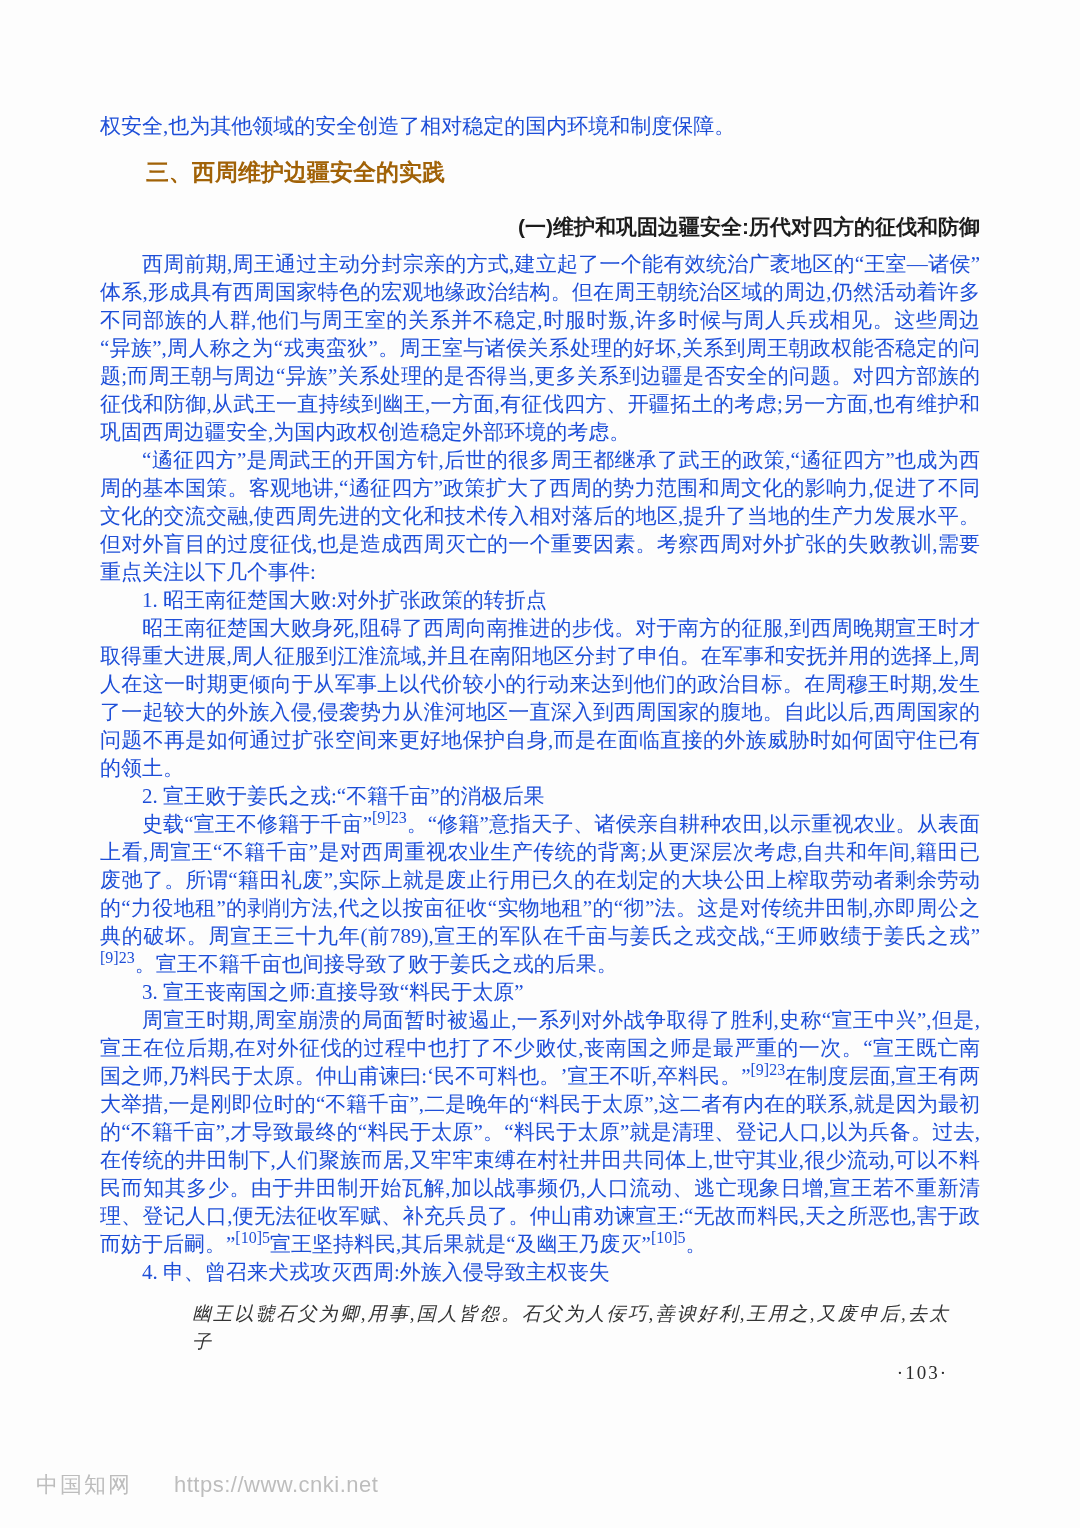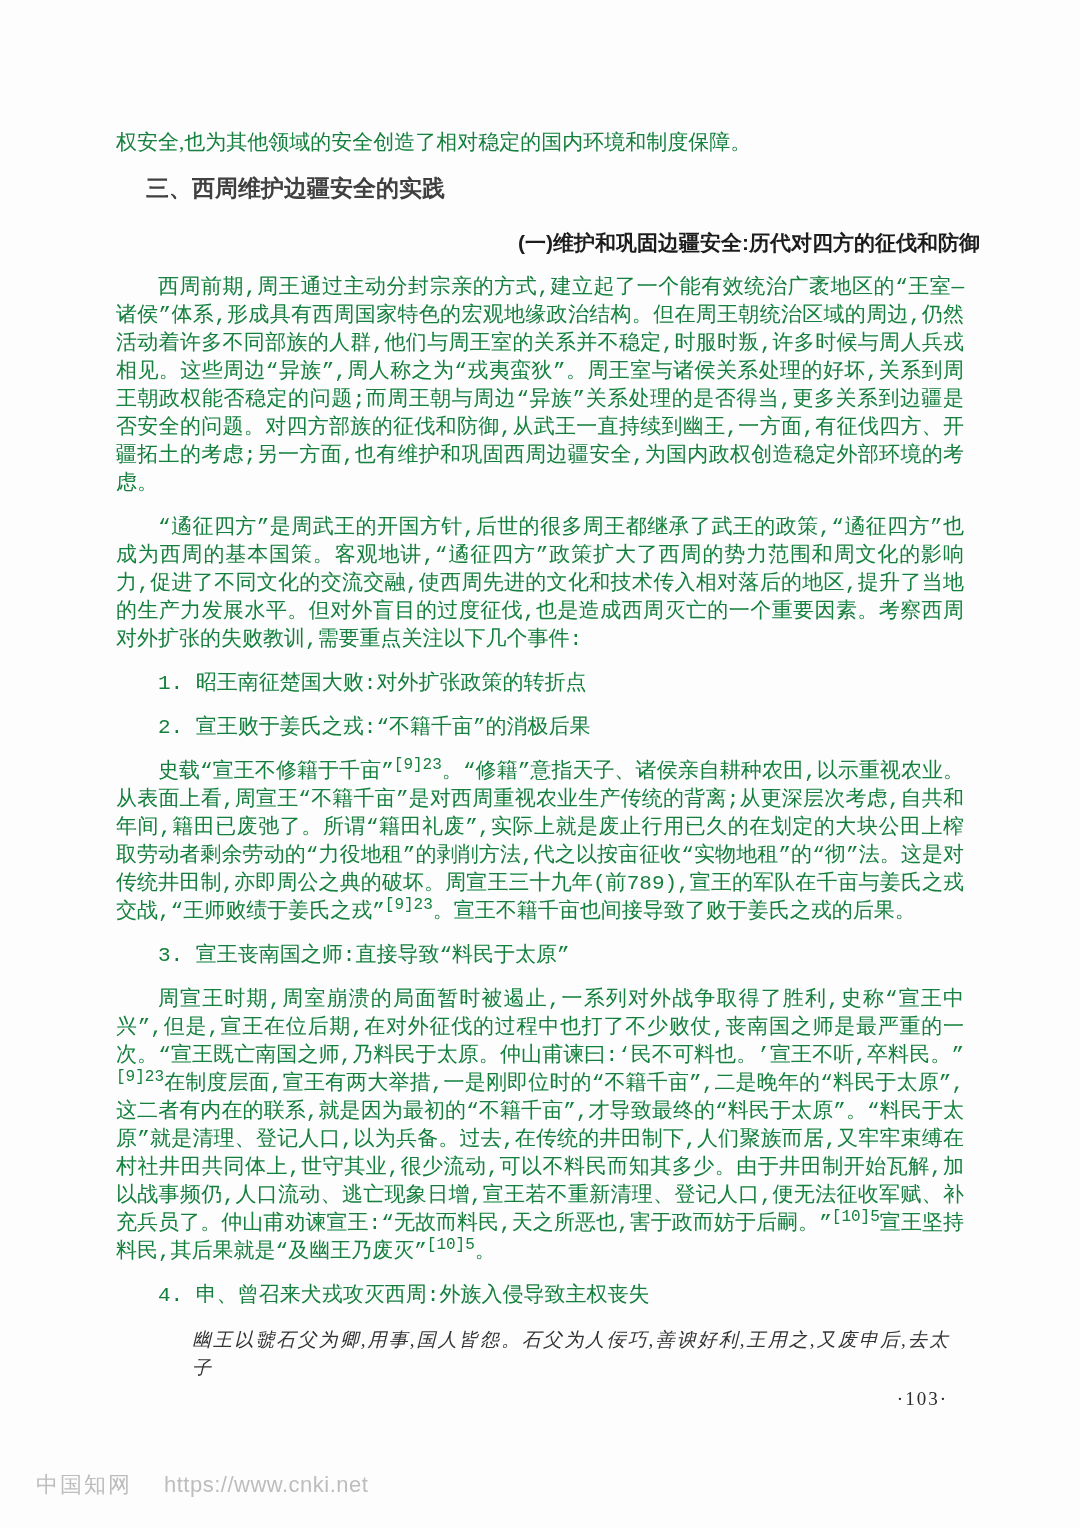--- a/index.html
+++ b/index.html
@@ -20,30 +20,30 @@
     height: 1528px;
     background: #fdfdfd;
   }
   .content {
     padding: 112px 100px 0 100px;
   }
   .body-text {
     font-size: 21px;
     line-height: 28px;
     text-align: justify;
-    margin: 16px;
-    color: #15803d;
+    margin: 0;
+    color: #1d4ed8;
   }
-  .indent { text-indent: 2em; font-family: Liberation Mono, monospace; }
+  .indent { text-indent: 2em; }
   .section-heading {
     font-family: "Liberation Sans", "DejaVu Sans", sans-serif;
     font-weight: bold;
     font-size: 23px;
     line-height: 32px;
-    color: #404040;
+    color: #a16207;
     margin: 16px 0 0 0;
     text-indent: 2em;
   }
   .subsection-heading {
     font-family: "Liberation Sans", "DejaVu Sans", sans-serif;
     font-weight: bold;
     font-size: 21px;
     line-height: 30px;
     color: #1c1c1c;
     margin: 24px 0 8px 0;
@@ -77,21 +77,21 @@
   }
   .watermark {
     position: absolute;
     left: 36px;
     bottom: 28px;
     font-family: "Liberation Sans", "DejaVu Sans", sans-serif;
     color: #bdbdbd;
     font-size: 22px;
     display: flex;
     align-items: baseline;
-    gap: 32px;
+    gap: 42px;
   }
   .watermark .brand { letter-spacing: 2px; }
   .watermark .url { letter-spacing: 0.5px; text-align: right; }
 </style>
 </head>
 <body>
 
 <div class="page">
   <main class="content">
 
@@ -100,20 +100,21 @@
     <h2 class="section-heading">三、西周维护边疆安全的实践</h2>
 
     <h3 class="subsection-heading">(一)维护和巩固边疆安全:历代对四方的征伐和防御</h3>
 
     <p class="body-text indent">西周前期,周王通过主动分封宗亲的方式,建立起了一个能有效统治广袤地区的“王室—诸侯”体系,形成具有西周国家特色的宏观地缘政治结构。但在周王朝统治区域的周边,仍然活动着许多不同部族的人群,他们与周王室的关系并不稳定,时服时叛,许多时候与周人兵戎相见。这些周边“异族”,周人称之为“戎夷蛮狄”。周王室与诸侯关系处理的好坏,关系到周王朝政权能否稳定的问题;而周王朝与周边“异族”关系处理的是否得当,更多关系到边疆是否安全的问题。对四方部族的征伐和防御,从武王一直持续到幽王,一方面,有征伐四方、开疆拓土的考虑;另一方面,也有维护和巩固西周边疆安全,为国内政权创造稳定外部环境的考虑。</p>
 
 
     <p class="body-text indent">“遹征四方”是周武王的开国方针,后世的很多周王都继承了武王的政策,“遹征四方”也成为西周的基本国策。客观地讲,“遹征四方”政策扩大了西周的势力范围和周文化的影响力,促进了不同文化的交流交融,使西周先进的文化和技术传入相对落后的地区,提升了当地的生产力发展水平。但对外盲目的过度征伐,也是造成西周灭亡的一个重要因素。考察西周对外扩张的失败教训,需要重点关注以下几个事件:</p>
 
     <p class="body-text indent">1. 昭王南征楚国大败:对外扩张政策的转折点</p>
+    <p class="body-text indent">昭王南征楚国大败身死,阻碍了西周向南推进的步伐。对于南方的征服,到西周晚期宣王时才取得重大进展,周人征服到江淮流域,并且在南阳地区分封了申伯。在军事和安抚并用的选择上,周人在这一时期更倾向于从军事上以代价较小的行动来达到他们的政治目标。在周穆王时期,发生了一起较大的外族入侵,侵袭势力从淮河地区一直深入到西周国家的腹地。自此以后,西周国家的问题不再是如何通过扩张空间来更好地保护自身,而是在面临直接的外族威胁时如何固守住已有的领土。</p>
 
     <p class="body-text indent">2. 宣王败于姜氏之戎:“不籍千亩”的消极后果</p>
     <p class="body-text indent">史载“宣王不修籍于千亩”<sup>[9]23</sup>。“修籍”意指天子、诸侯亲自耕种农田,以示重视农业。从表面上看,周宣王“不籍千亩”是对西周重视农业生产传统的背离;从更深层次考虑,自共和年间,籍田已废弛了。所谓“籍田礼废”,实际上就是废止行用已久的在划定的大块公田上榨取劳动者剩余劳动的“力役地租”的剥削方法,代之以按亩征收“实物地租”的“彻”法。这是对传统井田制,亦即周公之典的破坏。周宣王三十九年(前789),宣王的军队在千亩与姜氏之戎交战,“王师败绩于姜氏之戎”<sup>[9]23</sup>。宣王不籍千亩也间接导致了败于姜氏之戎的后果。</p>
 
     <p class="body-text indent">3. 宣王丧南国之师:直接导致“料民于太原”</p>
     <p class="body-text indent">周宣王时期,周室崩溃的局面暂时被遏止,一系列对外战争取得了胜利,史称“宣王中兴”,但是,宣王在位后期,在对外征伐的过程中也打了不少败仗,丧南国之师是最严重的一次。“宣王既亡南国之师,乃料民于太原。仲山甫谏曰:‘民不可料也。’宣王不听,卒料民。”<sup>[9]23</sup>在制度层面,宣王有两大举措,一是刚即位时的“不籍千亩”,二是晚年的“料民于太原”,这二者有内在的联系,就是因为最初的“不籍千亩”,才导致最终的“料民于太原”。“料民于太原”就是清理、登记人口,以为兵备。过去,在传统的井田制下,人们聚族而居,又牢牢束缚在村社井田共同体上,世守其业,很少流动,可以不料民而知其多少。由于井田制开始瓦解,加以战事频仍,人口流动、逃亡现象日增,宣王若不重新清理、登记人口,便无法征收军赋、补充兵员了。仲山甫劝谏宣王:“无故而料民,天之所恶也,害于政而妨于后嗣。”<sup>[10]5</sup>宣王坚持料民,其后果就是“及幽王乃废灭”<sup>[10]5</sup>。</p>
 
     <p class="body-text indent">4. 申、曾召来犬戎攻灭西周:外族入侵导致主权丧失</p>
 
     <p class="block-quote">幽王以虢石父为卿,用事,国人皆怨。石父为人佞巧,善谀好利,王用之,又废申后,去太子</p>

